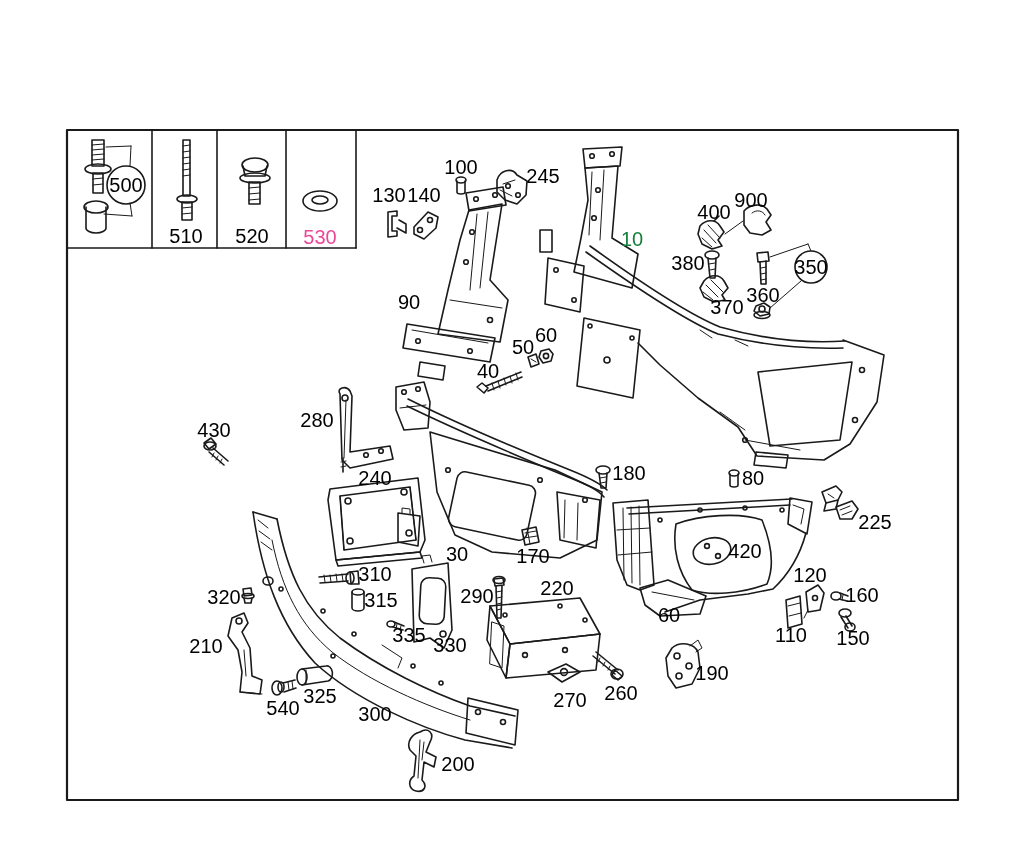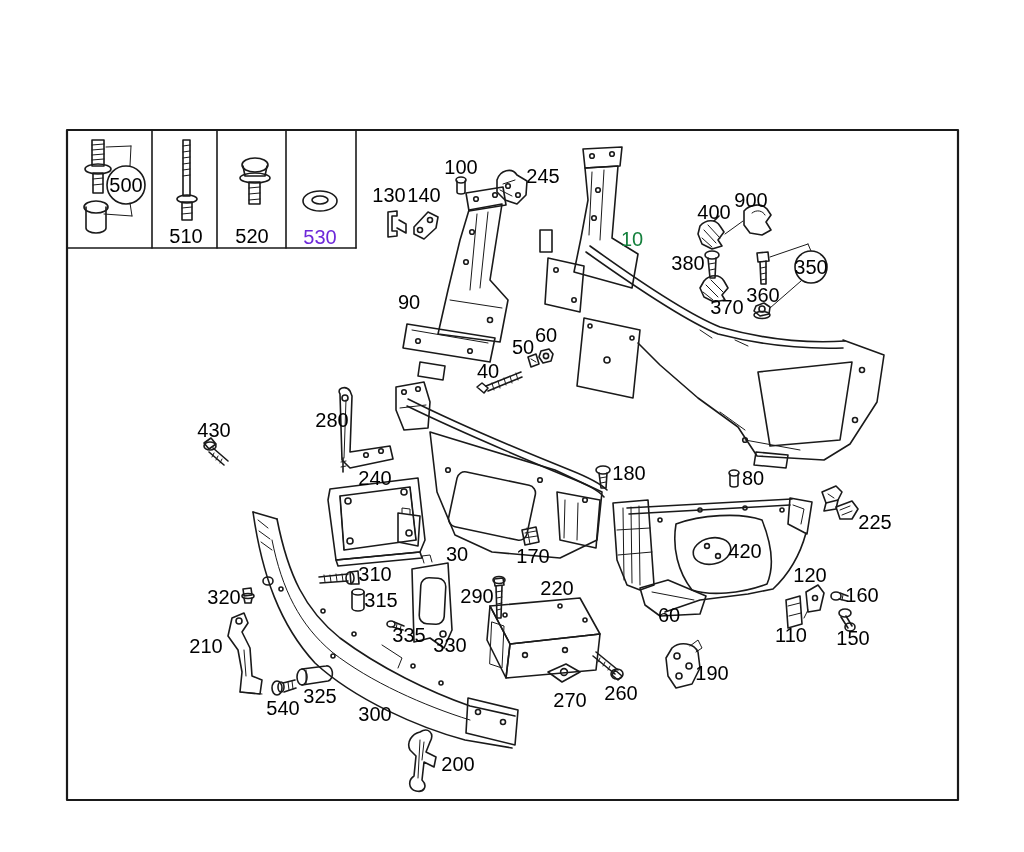--- a/index.html
+++ b/index.html
@@ -426,38 +426,38 @@
     <g>
       <path d="M420,732 C428,727 435,733 430,742 L426,752 L436,757 L434,767 L424,762 L422,780 C428,786 424,793 416,791 C408,789 408,780 414,776 L416,756 L410,750 C406,742 412,734 420,732 Z"></path>
       <path class="thin" d="M420,740 L418,778 M424,742 L422,760"></path>
     </g>
   </svg>
 
   <div id="callouts">
       <div class="callout" style="left: 126px; top: 185px; color: rgb(0, 0, 0);">500</div>
       <div class="callout" style="left: 186px; top: 236px; color: rgb(0, 0, 0);">510</div>
       <div class="callout" style="left: 252px; top: 236px; color: rgb(0, 0, 0);">520</div>
-      <div class="callout" style="left: 320px; top: 237px; color: #6d28d9;">530</div>
+      <div class="callout" style="left: 320px; top: 237px; color: #ec4899;">530</div>
       <div class="callout" style="left: 461px; top: 167px; color: rgb(0, 0, 0);">100</div>
       <div class="callout" style="left: 543px; top: 176px; color: rgb(0, 0, 0);">245</div>
       <div class="callout" style="left: 389px; top: 195px; color: rgb(0, 0, 0);">130</div>
       <div class="callout" style="left: 424px; top: 195px; color: rgb(0, 0, 0);">140</div>
       <div class="callout" style="left: 632px; top: 239px; color: #15803d;">10</div>
       <div class="callout" style="left: 409px; top: 302px; color: rgb(0, 0, 0);">90</div>
       <div class="callout" style="left: 751px; top: 200px; color: rgb(0, 0, 0);">900</div>
       <div class="callout" style="left: 714px; top: 212px; color: rgb(0, 0, 0);">400</div>
       <div class="callout" style="left: 688px; top: 263px; color: rgb(0, 0, 0);">380</div>
       <div class="callout" style="left: 727px; top: 307px; color: rgb(0, 0, 0);">370</div>
       <div class="callout" style="left: 763px; top: 295px; color: rgb(0, 0, 0);">360</div>
       <div class="callout" style="left: 811px; top: 267px; color: rgb(0, 0, 0);">350</div>
       <div class="callout" style="left: 523px; top: 347px; color: rgb(0, 0, 0);">50</div>
       <div class="callout" style="left: 546px; top: 335px; color: rgb(0, 0, 0);">60</div>
       <div class="callout" style="left: 488px; top: 371px; color: rgb(0, 0, 0);">40</div>
       <div class="callout" style="left: 214px; top: 430px; color: rgb(0, 0, 0);">430</div>
-      <div class="callout" style="left: 317px; top: 420px; color: rgb(0, 0, 0); margin-left: 15px;">280</div>
+      <div class="callout" style="left: 317px; top: 420px; color: rgb(0, 0, 0);">280</div>
       <div class="callout" style="left: 375px; top: 478px; color: rgb(0, 0, 0);">240</div>
       <div class="callout" style="left: 629px; top: 473px; color: rgb(0, 0, 0); text-align: right;">180</div>
       <div class="callout" style="left: 753px; top: 478px; color: rgb(0, 0, 0);">80</div>
       <div class="callout" style="left: 875px; top: 522px; color: rgb(0, 0, 0);">225</div>
       <div class="callout" style="left: 745px; top: 551px; color: rgb(0, 0, 0);">420</div>
       <div class="callout" style="left: 457px; top: 554px; color: rgb(0, 0, 0);">30</div>
       <div class="callout" style="left: 533px; top: 556px; color: rgb(0, 0, 0);">170</div>
       <div class="callout" style="left: 375px; top: 574px; color: rgb(0, 0, 0);">310</div>
       <div class="callout" style="left: 224px; top: 597px; color: rgb(0, 0, 0);">320</div>
       <div class="callout" style="left: 381px; top: 600px; color: rgb(0, 0, 0);">315</div>

